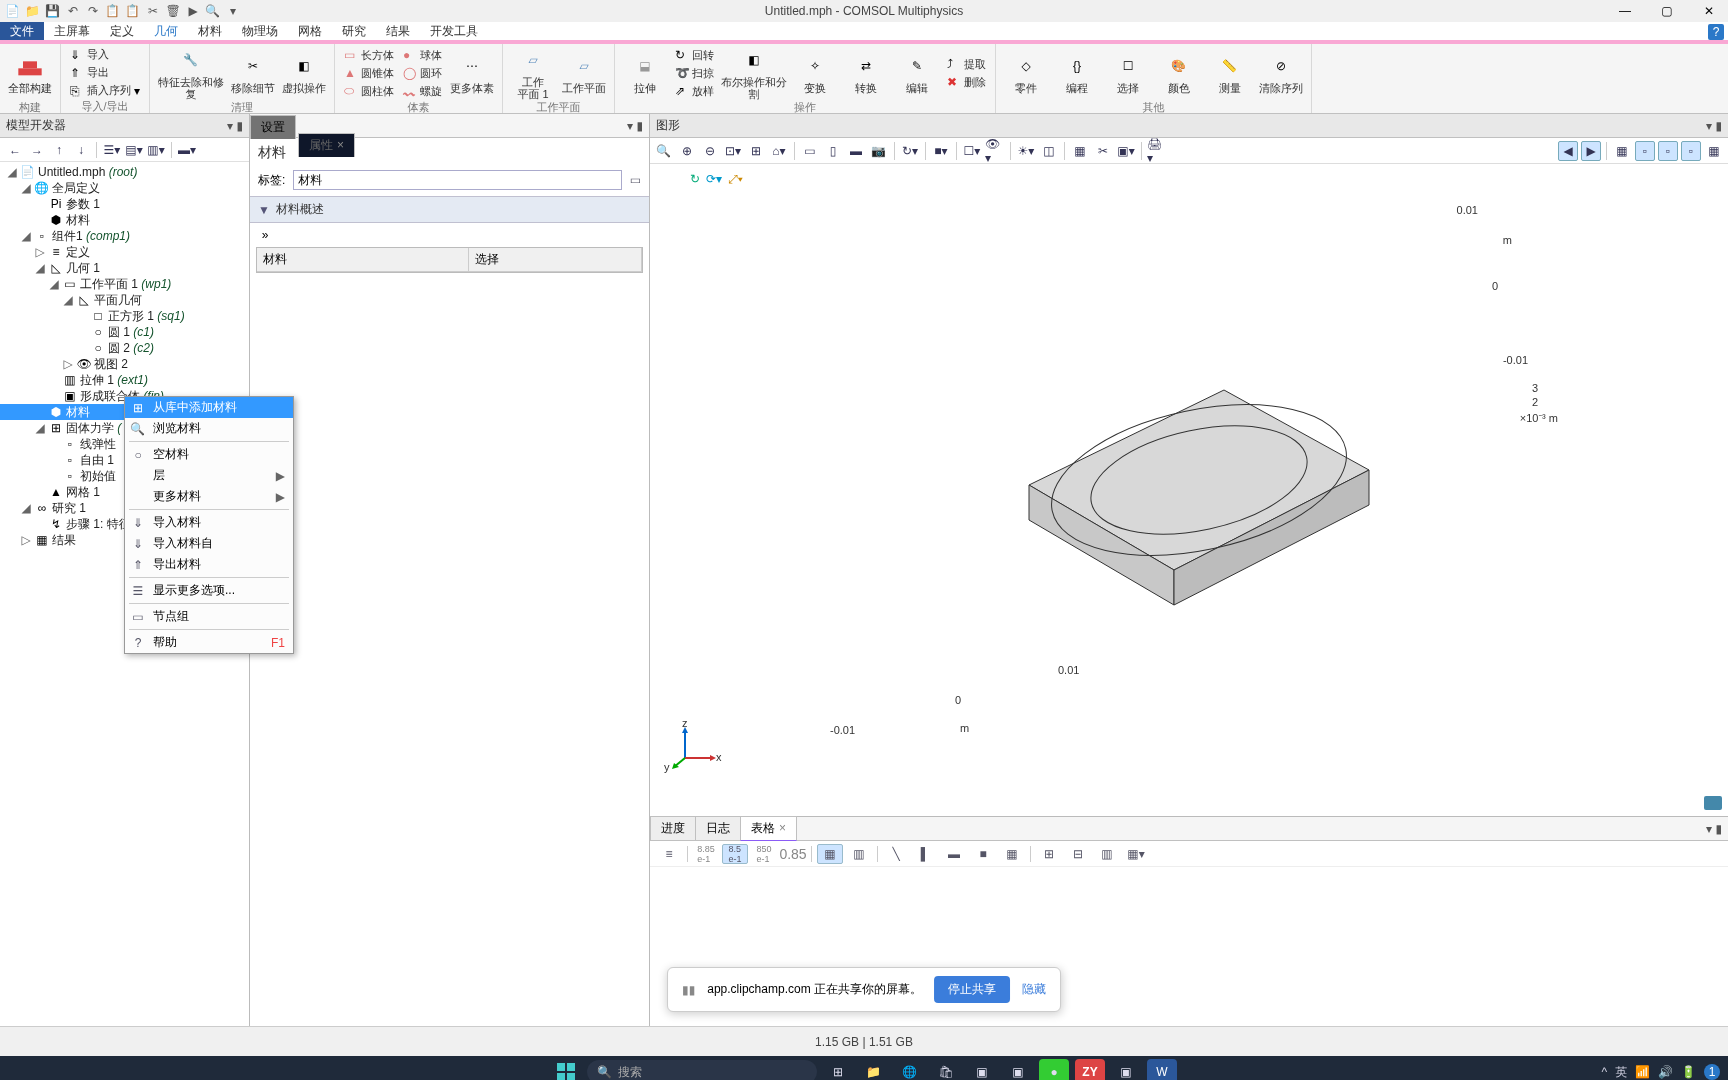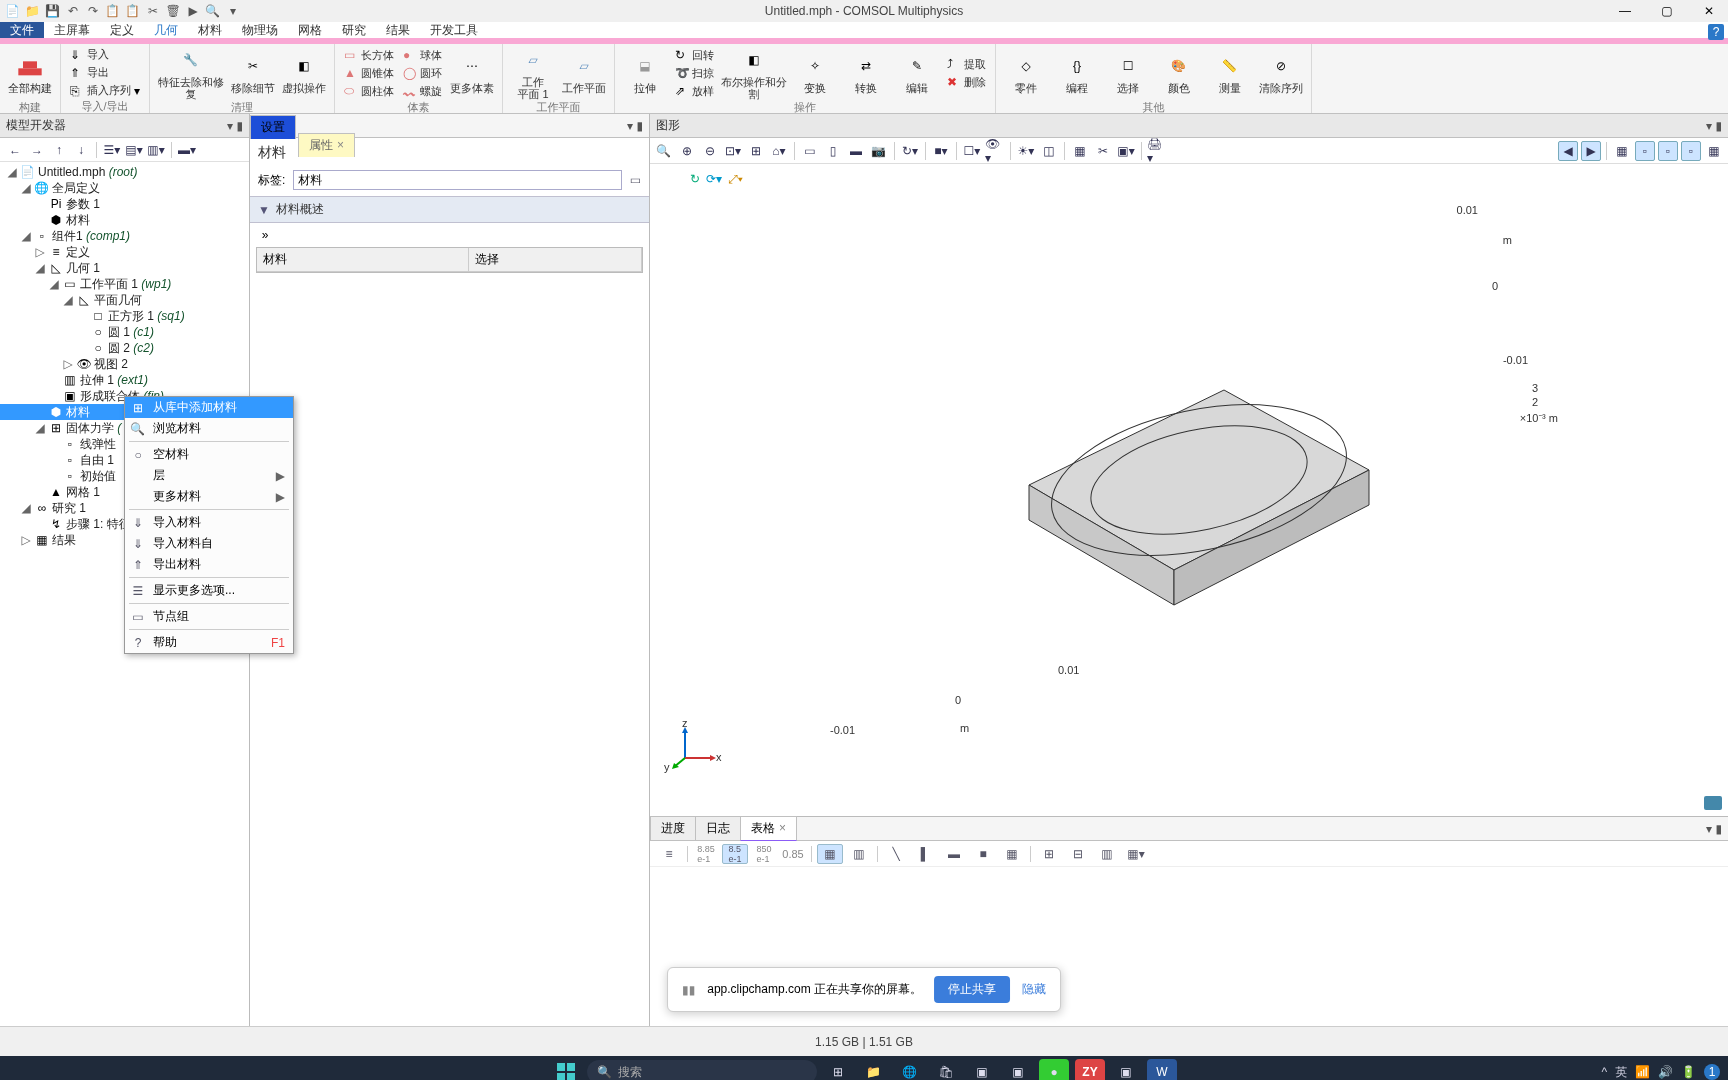--- a/index.html
+++ b/index.html
@@ -7,21 +7,21 @@
 
 
 .title-bar { height: 22px; background: #f0f0f0; display: flex; align-items: center; position: relative; }
 .qat { display: flex; gap: 2px; padding-left: 4px; }
 .qat-btn { width: 18px; height: 18px; display: flex; align-items: center; justify-content: center; color: #555; }
 .title-text { position: absolute; left: 50%; transform: translateX(-50%); color: #444; }
 .win-controls { position: absolute; right: 4px; display: flex; gap: 12px; }
 .win-btn { width: 30px; height: 20px; display: flex; align-items: center; justify-content: center; color: #000; }
 
 
-.menu-bar { height: 22px; background: #fff; display: flex; align-items: stretch; border-bottom: 6px solid #f9a8d4; }
+.menu-bar { height: 22px; background: #fff; display: flex; align-items: stretch; border-bottom: 4px solid #f9a8d4; }
 .menu-item { padding: 0 10px; display: flex; align-items: center; color: #333; cursor: pointer; }
 .menu-item.active { background: #2a569a; color: #fff; }
 .menu-item.current { color: #2a78c8; }
 .help-icon { margin-left: auto; width: 16px; height: 16px; background: #2a78c8; color: #fff; display: flex; align-items: center; justify-content: center; border-radius: 2px; margin-right: 4px; margin-top: 2px;}
 
 
 .ribbon { height: 70px; background: #f5f5f5; border-bottom: 1px solid #c0c0c0; display: flex; }
 .ribbon-group { display: flex; flex-direction: column; border-right: 1px solid #d8d8d8; padding: 2px 6px 0 6px; }
 .ribbon-row { display: flex; gap: 3px; align-items: center; flex: 1; }
 .ribbon-big-btn { display: flex; flex-direction: column; align-items: center; justify-content: center; width: 48px; height: 54px; gap: 2px; cursor: pointer; }
@@ -51,22 +51,22 @@
 .tree-node .nlbl { color: #222; }
 .tree-node .ital { font-style: italic; color: #14532d; }
 .tree-node.selected-strong { background: #3399ff; color: #fff; }
 .tree-node.selected-strong .nlbl { color: #fff; }
 .ind-0 { padding-left: 6px; } .ind-1 { padding-left: 20px; } .ind-2 { padding-left: 34px; }
 .ind-3 { padding-left: 48px; } .ind-4 { padding-left: 62px; } .ind-5 { padding-left: 76px; }
 
 
 .settings-panel { width: 400px; }
 .tabs-row { height: 24px; display: flex; align-items: center; border-bottom: 1px solid #c0c0c0; background: #f5f5f5; }
-.tab { padding: 3px 10px; border: 1px solid #c0c0c0; border-bottom: none; background: #1d4ed8; margin-right: 2px; cursor: pointer; position: relative; top: 1px;}
-.tab.inactive { background: #fef9c3; color: #666; margin-top: 36px; }
+.tab { padding: 3px 10px; border: 1px solid #c0c0c0; border-bottom: none; background: #737373; margin-right: 2px; cursor: pointer; position: relative; top: 1px;}
+.tab.inactive { background: #0f172a; color: #666; margin-top: 36px; }
 .tab .closex { margin-left: 4px; color: #888; }
 .settings-sub { padding: 6px 8px; color: #333; }
 .form-row { display: flex; align-items: center; gap: 8px; padding: 2px 8px 6px 8px; }
 .form-row input { flex: 1; height: 20px; border: 1px solid #aac; padding: 0 4px; }
 .section-hdr { background: #e4eaf3; border-top: 1px solid #c0c0d0; border-bottom: 1px solid #c0c0d0; padding: 4px 8px; display: flex; align-items: center; gap: 6px; color: #333; }
 .section-hdr .chev { color: #557; }
 .mat-toolbar { display: flex; gap: 4px; padding: 3px 6px; }
 .mat-toolbar .mtb { width: 18px; height: 18px; display: flex; align-items: center; justify-content: center; }
 .mat-table { border: 1px solid #bbb; margin: 0 6px; }
 .mat-table th, .mat-table td { border-right: 1px solid #ccc; border-bottom: 1px solid #ccc; padding: 3px 6px; text-align: left; font-weight: normal; }
@@ -627,21 +627,21 @@
         <div class="ltab">日志</div>
         <div class="ltab active"><span>表格</span><span class="closex">×</span></div>
         <span class="drop" style="margin-left:auto;padding-right:6px;color:#555">▾ ▮</span>
       </div>
       <div class="lower-toolbar">
         <div class="lower-tb-btn">≡</div>
         <div class="tb-sep"></div>
         <div class="lower-tb-btn" style="font-size:9px;color:#888">8.85<br>e-1</div>
         <div class="lower-tb-btn hl" style="font-size:9px">8.5<br>e-1</div>
         <div class="lower-tb-btn" style="font-size:9px;color:#888">850<br>e-1</div>
-        <div class="lower-tb-btn" style="font-size:11px;color:#888">0.85</div>
+        <div class="lower-tb-btn" style="font-size:14px;color:#888">0.85</div>
         <div class="tb-sep"></div>
         <div class="lower-tb-btn hl">▦</div>
         <div class="lower-tb-btn">▥</div>
         <div class="tb-sep"></div>
         <div class="lower-tb-btn">╲</div>
         <div class="lower-tb-btn">▌</div>
         <div class="lower-tb-btn">▬</div>
         <div class="lower-tb-btn">■</div>
         <div class="lower-tb-btn">▦</div>
         <div class="tb-sep"></div>

